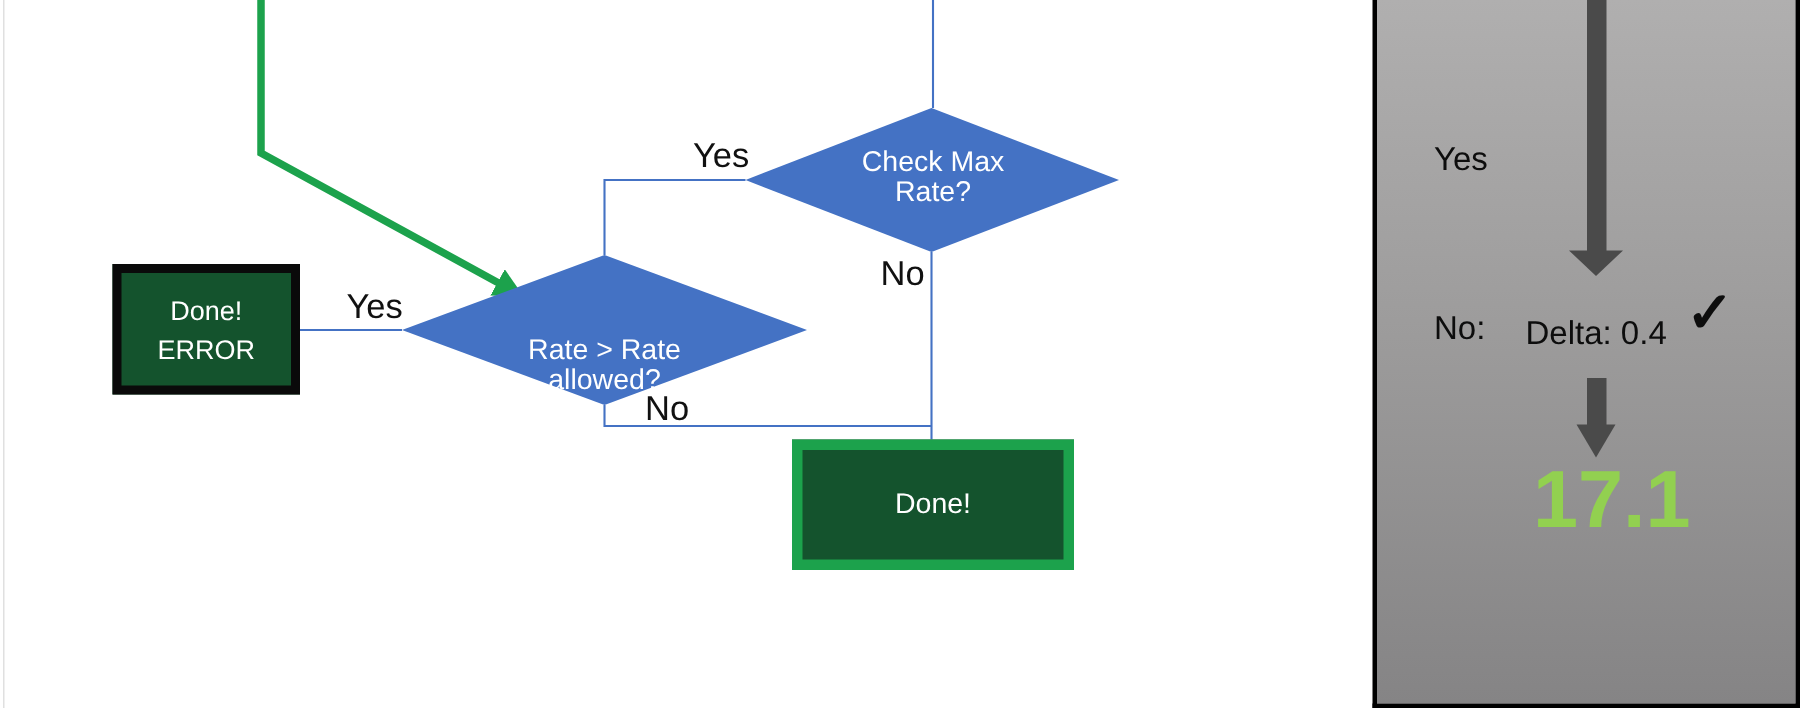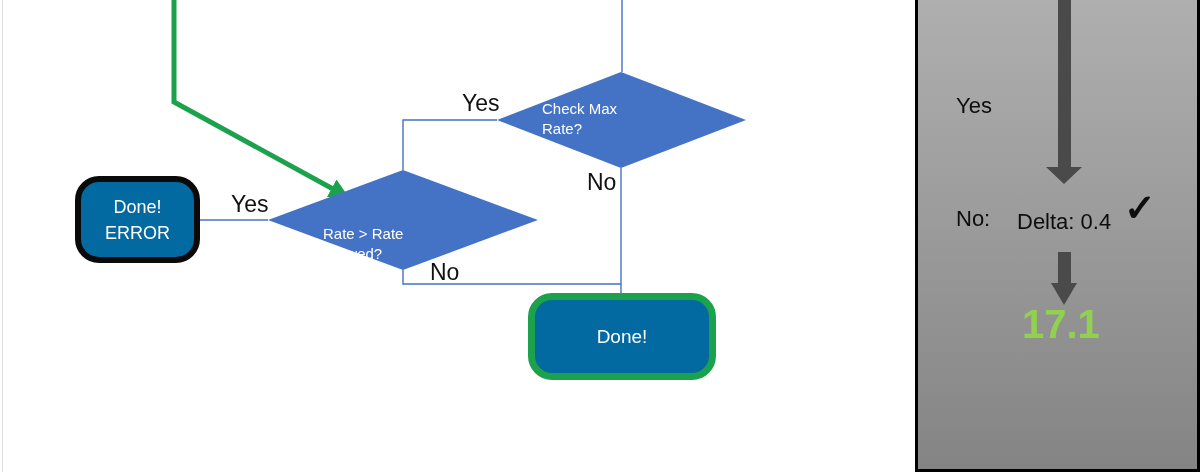--- a/index.html
+++ b/index.html
@@ -5,31 +5,31 @@
   html,body{margin:0;padding:0;background:#ffffff;}
   #canvas{
     position:relative;width:1202px;height:472px;overflow:hidden;
     background:#ffffff;font-family:"Liberation Sans",sans-serif;
   }
   .abs{position:absolute;}
   .prewrap{white-space:pre-line;}
   
   #connector-svg{position:absolute;left:0;top:0;width:915px;height:472px;}
   .node-box{
-    position:absolute;background:#0369a1;color:#ffffff;
+    position:absolute;background:#14532d;color:#ffffff;
     display:flex;align-items:center;justify-content:center;
-    text-align:center;box-sizing:border-box;border-radius:24px;
+    text-align:center;box-sizing:border-box;
   }
   #done-error-box{left:75px;top:176px;width:125px;height:87px;border:6px solid #0a0a0a;
     font-size:18px;line-height:26px;}
   #done-box{left:528px;top:293px;width:188px;height:87px;border:7px solid #1CA24C;
     font-size:19px;}
   .diamond-label{
-    position:absolute;color:#ffffff;font-size:15px;line-height:20px;
-    text-align:left;width:160px;
+    position:absolute;color:#ffffff;font-size:19px;line-height:20px;
+    text-align:center;width:160px;
   }
   #check-max-label{left:542px;top:99px;}
   #rate-label{left:323px;top:199px;margin-top:25px;}
   .branch-label{position:absolute;color:#111111;font-size:23px;}
   #label-yes-top{left:462px;top:90px;}
   #label-no-top{left:587px;top:169px;}
   #label-yes-left{left:231px;top:191px;}
   #label-no-bottom{left:430px;top:259px;}
   
   #slide-edge{left:2px;top:0;width:1px;height:472px;background:#e0e0e0;}
@@ -37,21 +37,21 @@
   #side-panel{
     left:915px;top:0;width:285px;height:472px;box-sizing:border-box;
     border-left:3px solid #000000;border-right:3px solid #000000;border-bottom:3px solid #000000;
     background:linear-gradient(180deg,#b0afaf 0%,#9c9b9b 48%,#858485 100%);
   }
   .panel-text{position:absolute;color:#0d0d0d;font-size:22px;}
   #panel-yes{left:38px;top:93px;}
   #panel-no{left:38px;top:206px;}
   #panel-delta{left:99px;top:209px;}
   #panel-check{left:206px;top:186px;font-size:38px;font-weight:700;}
-  #panel-result{left:104px;top:302px;font-size:40px;font-weight:700;color:#92D050;}
+  #panel-result{left:104px;top:302px;font-size:54px;font-weight:700;color:#92D050;}
   .arrow-shaft{position:absolute;background:#4a4a4a;}
   #arrow1-shaft{left:140px;top:0;width:13px;height:168px;}
   #arrow1-head{left:128px;top:167px;width:0;height:0;
     border-left:18px solid transparent;border-right:18px solid transparent;
     border-top:17px solid #4a4a4a;}
   #arrow2-shaft{left:140px;top:252px;width:13px;height:32px;}
   #arrow2-head{left:133px;top:283px;width:0;height:0;
     border-left:13px solid transparent;border-right:13px solid transparent;
     border-top:22px solid #4a4a4a;}
 </style>

